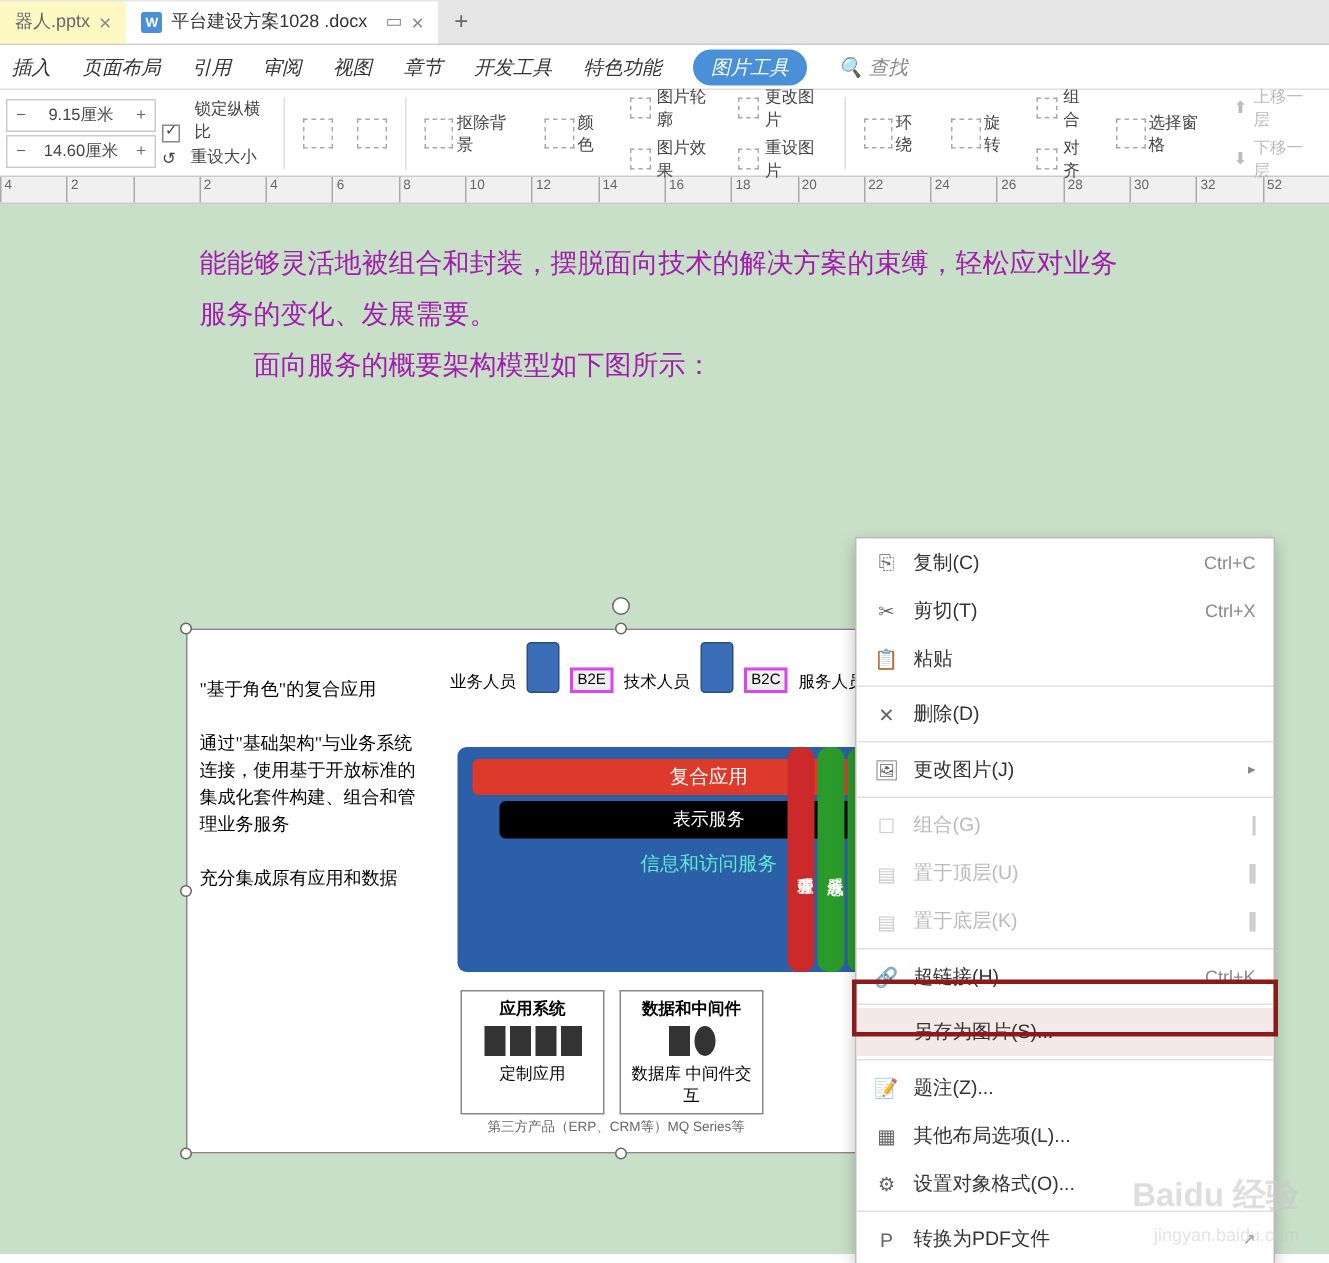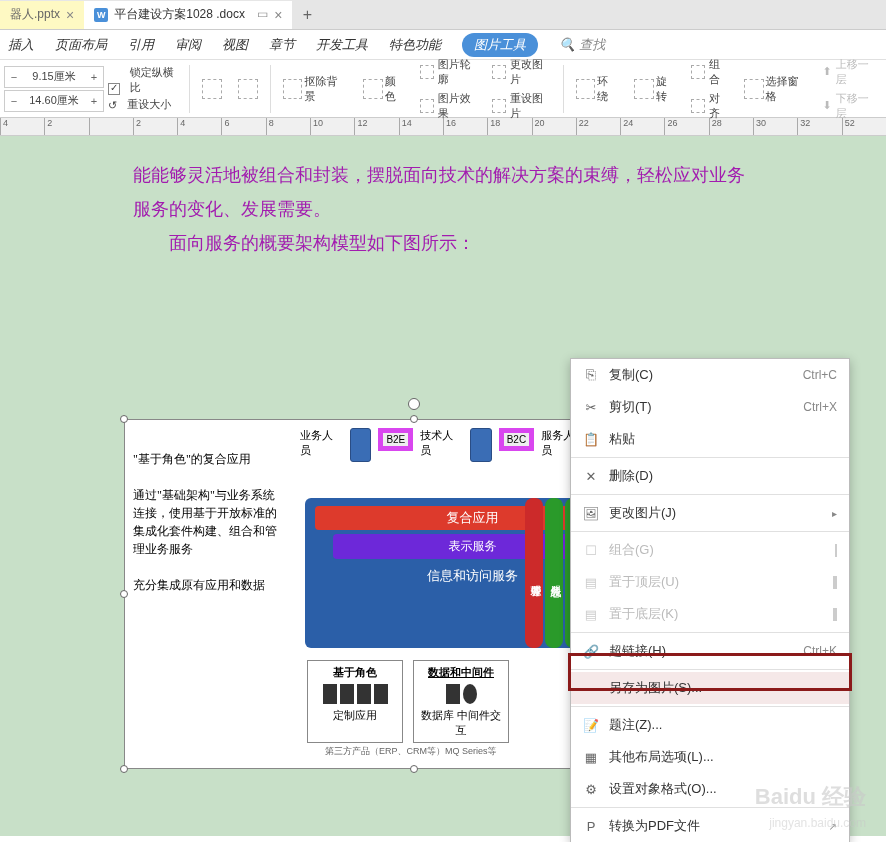--- a/index.html
+++ b/index.html
@@ -51,29 +51,29 @@
   .h-tl { left: -5px; top: -5px; } .h-tr { right: -5px; top: -5px; }
   .h-bl { left: -5px; bottom: -5px; } .h-br { right: -5px; bottom: -5px; }
   .h-tm { left: 50%; top: -5px; margin-left: -4px; } .h-bm { left: 50%; bottom: -5px; margin-left: -4px; }
   .h-ml { left: -5px; top: 50%; margin-top: -4px; } .h-mr { right: -5px; top: 50%; margin-top: -4px; }
   .rot { position: absolute; left: 50%; top: -22px; margin-left: -6px; width: 12px; height: 12px; border: 1px solid #666; border-radius: 50%; background: #fff; }
   
   
   .diag { position: relative; width: 100%; height: 100%; font-size: 12px; }
   .diag-left { position: absolute; left: 8px; top: 30px; width: 150px; }
   .diag-left p { margin-bottom: 18px; line-height: 18px; font-family: SimSun, serif; }
-  .role-row { position: absolute; left: 175px; top: 8px; display: flex; gap: 7px; align-items: flex-start; }
+  .role-row { position: absolute; left: 175px; top: 8px; display: flex; gap: 7px; align-items: flex-end; }
   .role-lbl { font-size: 11px; }
   .person { width: 22px; height: 34px; background: #3a6db5; border: 1px solid #2a4d85; border-radius: 3px; }
-  .role-tag { font-size: 10px; background: #eee; padding: 1px 3px; border: 5px solid #d946ef; }
+  .role-tag { font-size: 10px; background: #eee; padding: 1px 3px; border: 2px solid #d946ef; }
   .blue-box { position: absolute; left: 180px; top: 78px; width: 335px; height: 150px; background: #2b5fa8; border-radius: 6px; }
   .red-bar { background: #dd3a2c; color: #fff; text-align: center; padding: 3px; margin: 8px 10px 4px; border-radius: 4px; font-size: 13px; }
-  .purple-bar { background: #6d28d9; color: #fff; text-align: center; padding: 4px; margin: 2px 28px; border-radius: 4px; font-size: 12px; }
+  .purple-bar { background: #000000; color: #fff; text-align: center; padding: 4px; margin: 2px 28px; border-radius: 4px; font-size: 12px; }
   .green-bar { background: #3a9a3a; color: #fff; text-align: center; padding: 4px; margin: 4px 28px; border-radius: 4px; font-size: 12px; }
-  .blue-bar { color: #ffffff; text-align: center; padding: 6px; font-size: 13px; }
+  .blue-bar { color: #5eead4; text-align: center; padding: 6px; font-size: 13px; }
   .side-pill { position: absolute; top: 78px; width: 18px; height: 150px; border-radius: 8px; color: #fff; writing-mode: vertical-rl; text-align: center; font-size: 11px; padding-top: 8px; }
   .pill-red { background: #cc2a2a; left: 400px; }
   .pill-green1 { background: #2a9a2a; left: 420px; }
   .pill-green2 { background: #2a9a2a; left: 440px; }
   .bottom-cards { position: absolute; left: 182px; top: 240px; display: flex; gap: 10px; }
   .bcard { width: 96px; border: 1px solid #888; background: #fff; text-align: center; padding: 4px; font-size: 11px; }
   .bcard-icons { display: flex; justify-content: center; gap: 3px; margin: 4px 0; }
   .bic { width: 14px; height: 20px; background: #333; }
   .tag { position: absolute; left: 200px; top: 325px; font-size: 9px; color: #666; }
   .tag2 { position: absolute; left: 320px; top: 325px; font-size: 9px; color: #666; }
@@ -290,31 +290,31 @@
       <div class="blue-box">
         <div class="red-bar">复合应用</div>
         <div class="purple-bar">表示服务</div>
         <div class="blue-bar">信息和访问服务</div>
       </div>
       <div class="side-pill pill-red">服务管理</div>
       <div class="side-pill pill-green1">服务总线</div>
       <div class="side-pill pill-green2">公用服务</div>
       <div class="bottom-cards">
         <div class="bcard">
-          <div style="font-weight:bold;">基于角色</div>
+          <div style="font-weight:bold;">应用系统</div>
           <div class="bcard-icons">
               <div class="bic"></div>
               <div class="bic"></div>
               <div class="bic"></div>
               <div class="bic"></div>
             </div>
           <div>定制应用</div>
         </div>
         <div class="bcard">
-          <div style="font-weight:bold;text-decoration:underline;">数据和中间件</div>
+          <div style="font-weight:bold;">数据和中间件</div>
           <div class="bcard-icons">
               <div class="bic"></div>
               <div class="bic" style="border-radius:50%;"></div>
             </div>
           <div><span>数据库</span> <span>中间件交互</span></div>
         </div>
       </div>
       <div class="tag">第三方产品（ERP、CRM等）</div>
       <div class="tag2">MQ Series等</div>
     </div>

